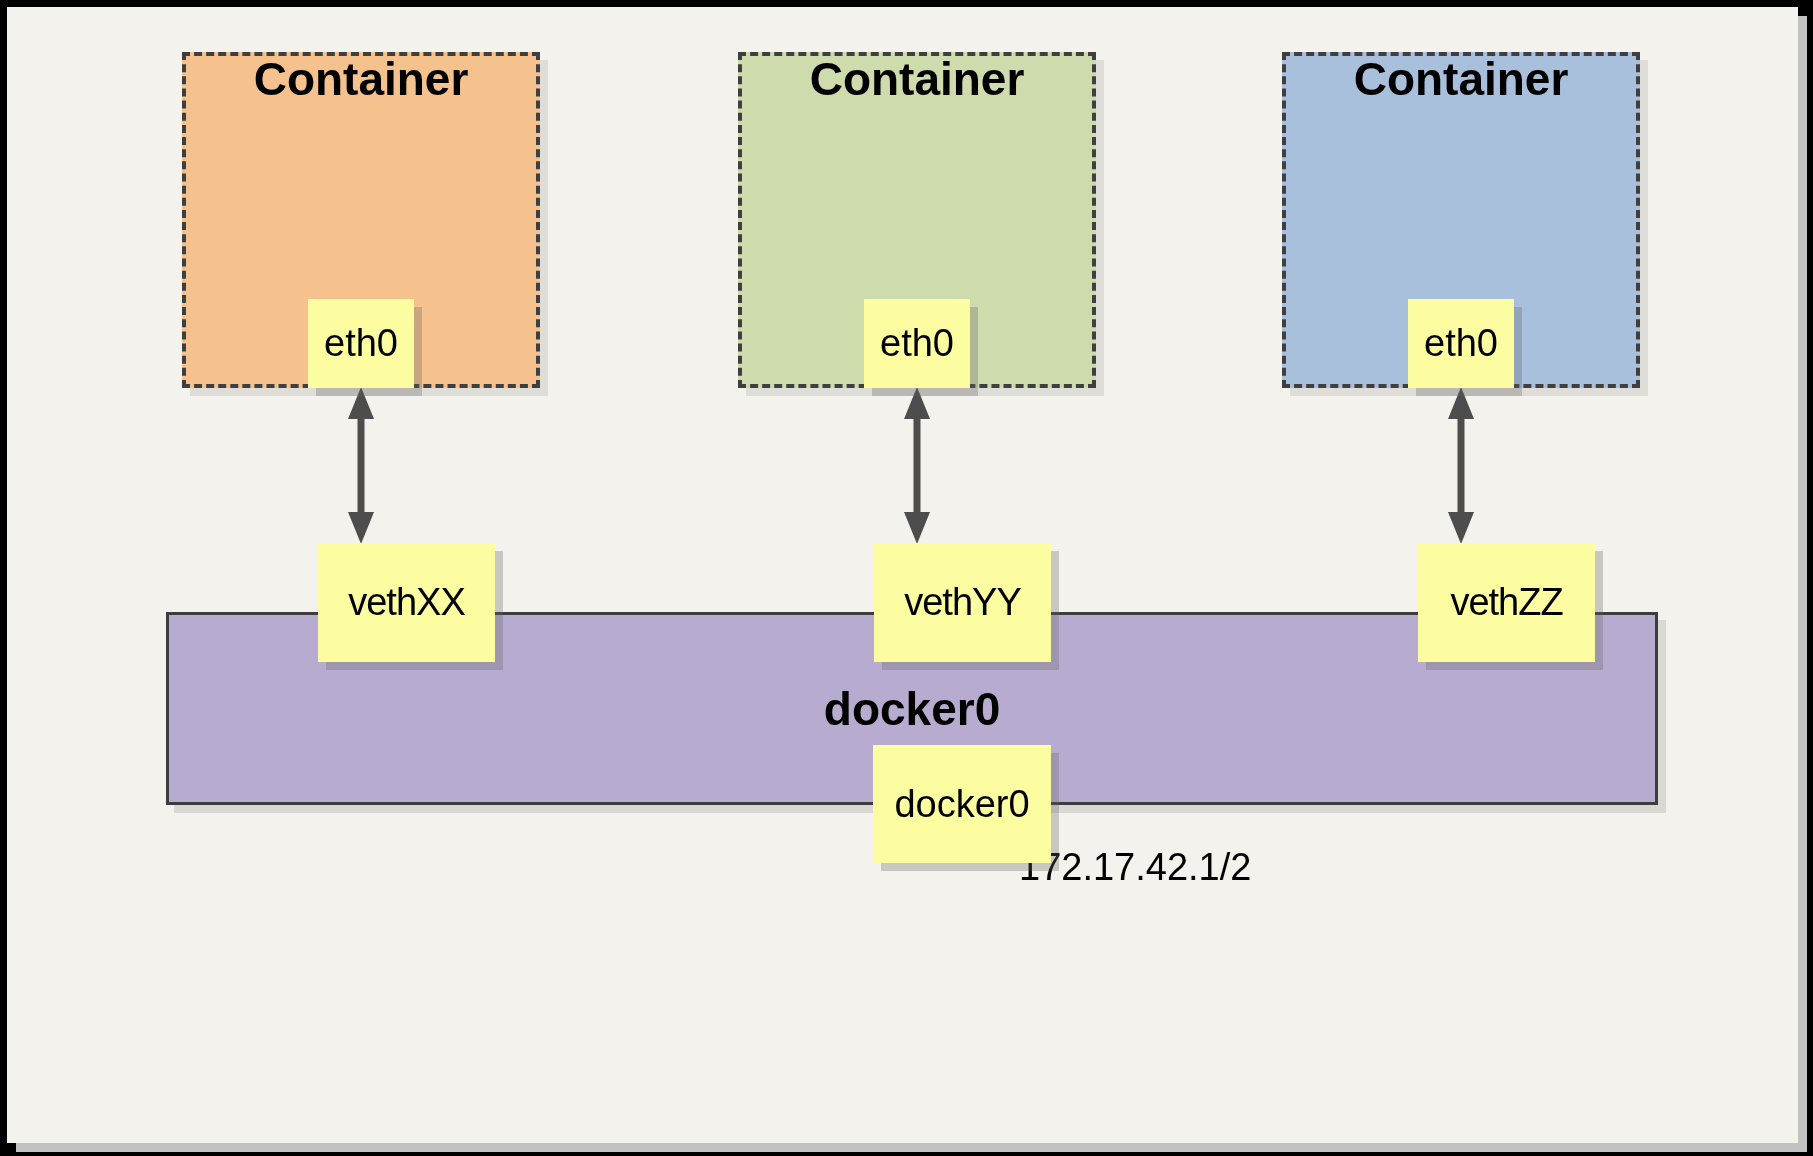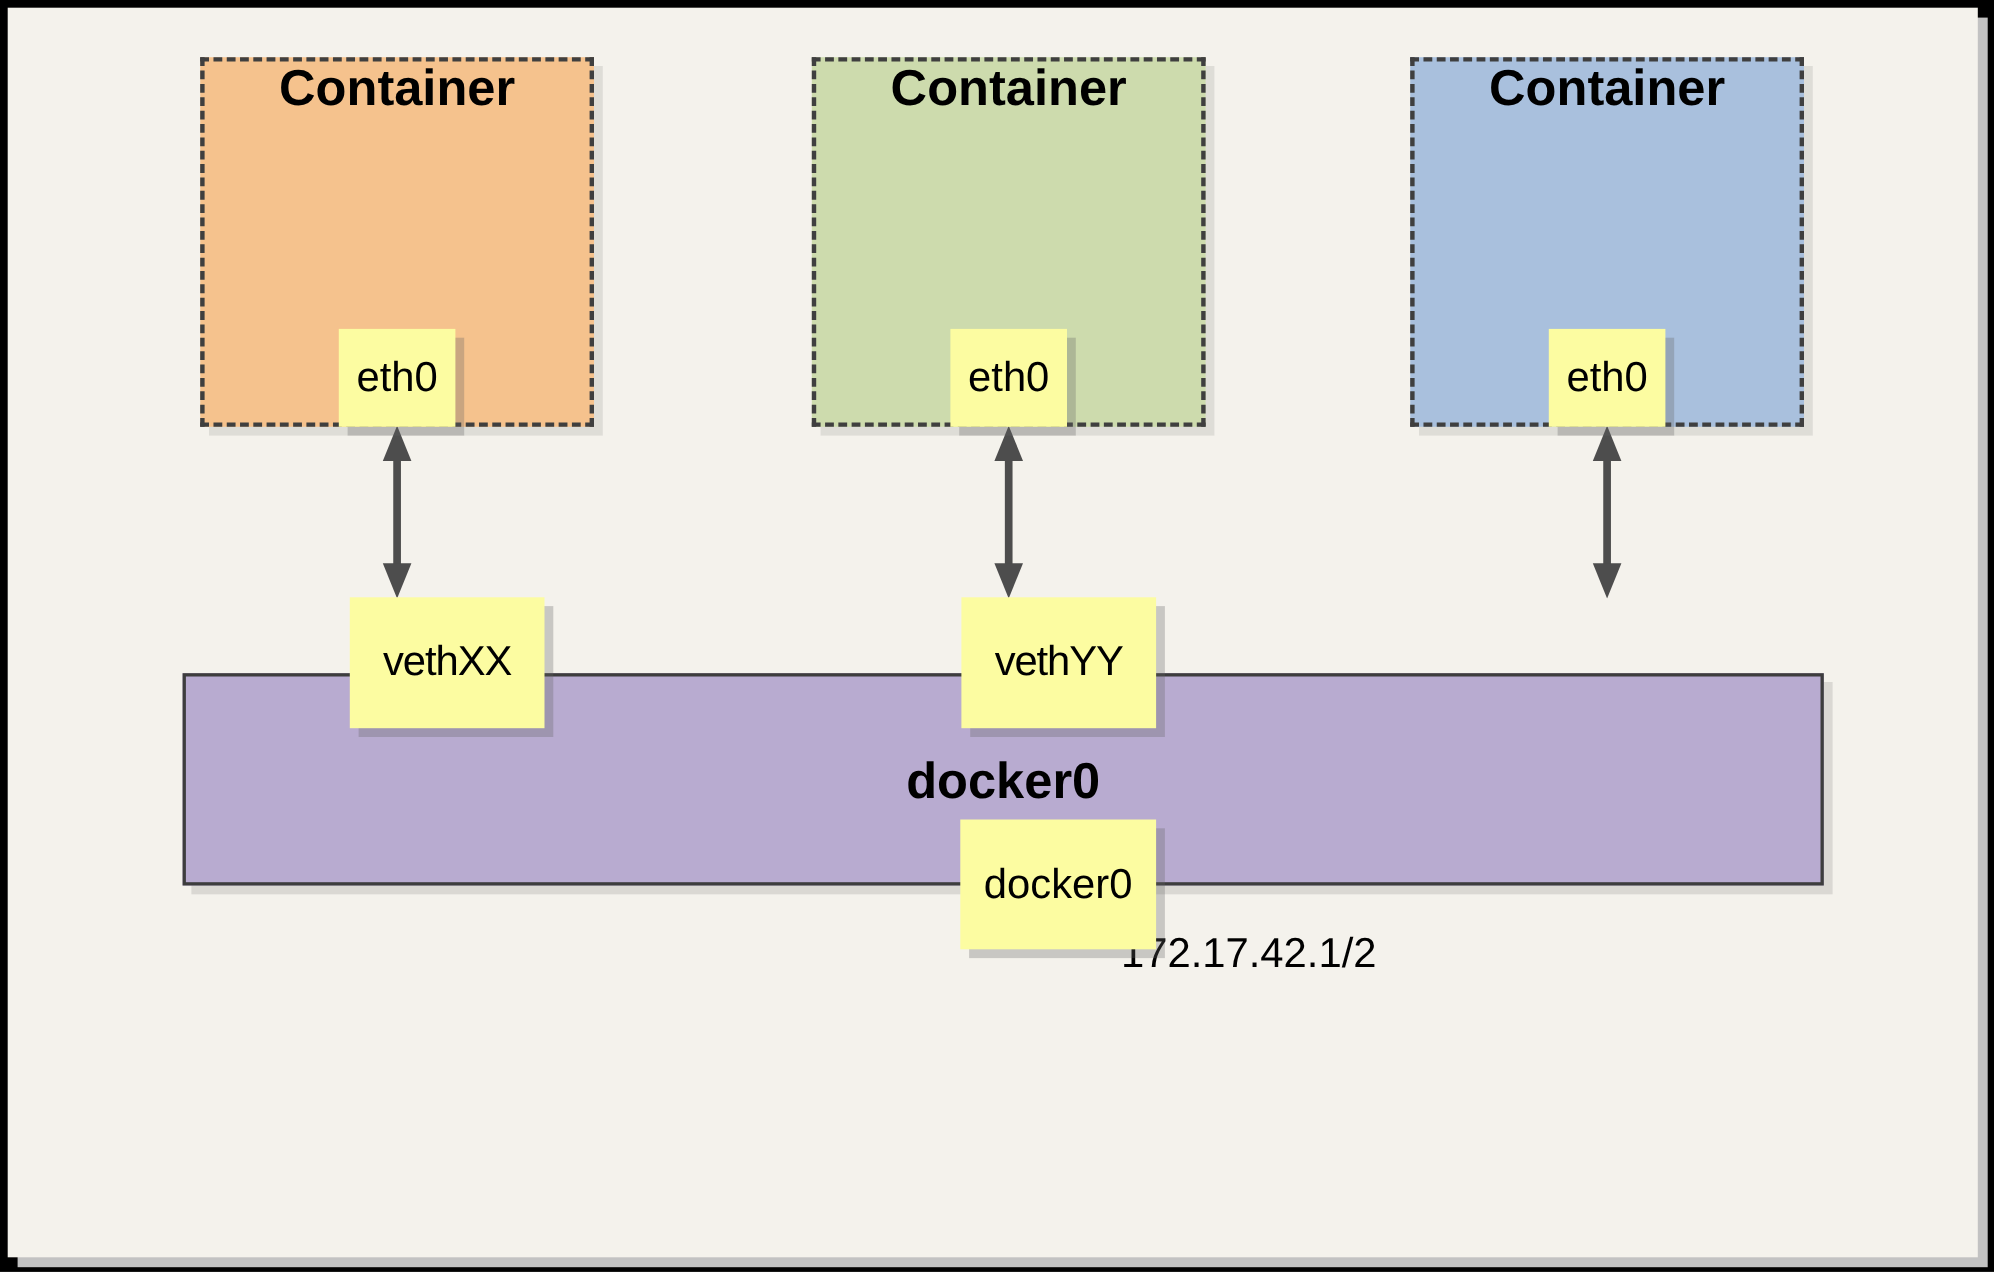--- a/index.html
+++ b/index.html
@@ -92,20 +92,23 @@
     <div class="bar">
       <div class="bar-label">docker0</div>
     </div>
 
     <div class="iface veth v0">
       <span>vethXX</span>
     </div>
     <div class="iface veth v1">
       <span>vethYY</span>
     </div>
+    <div class="iface veth v2">
+      <span>vethZZ</span>
+    </div>
 
     <div class="iface docker-iface">
       <span>docker0</span>
     </div>
     <div class="ip">172.17.42.1/2</div>
 
 
   </div>
 </div>
 

